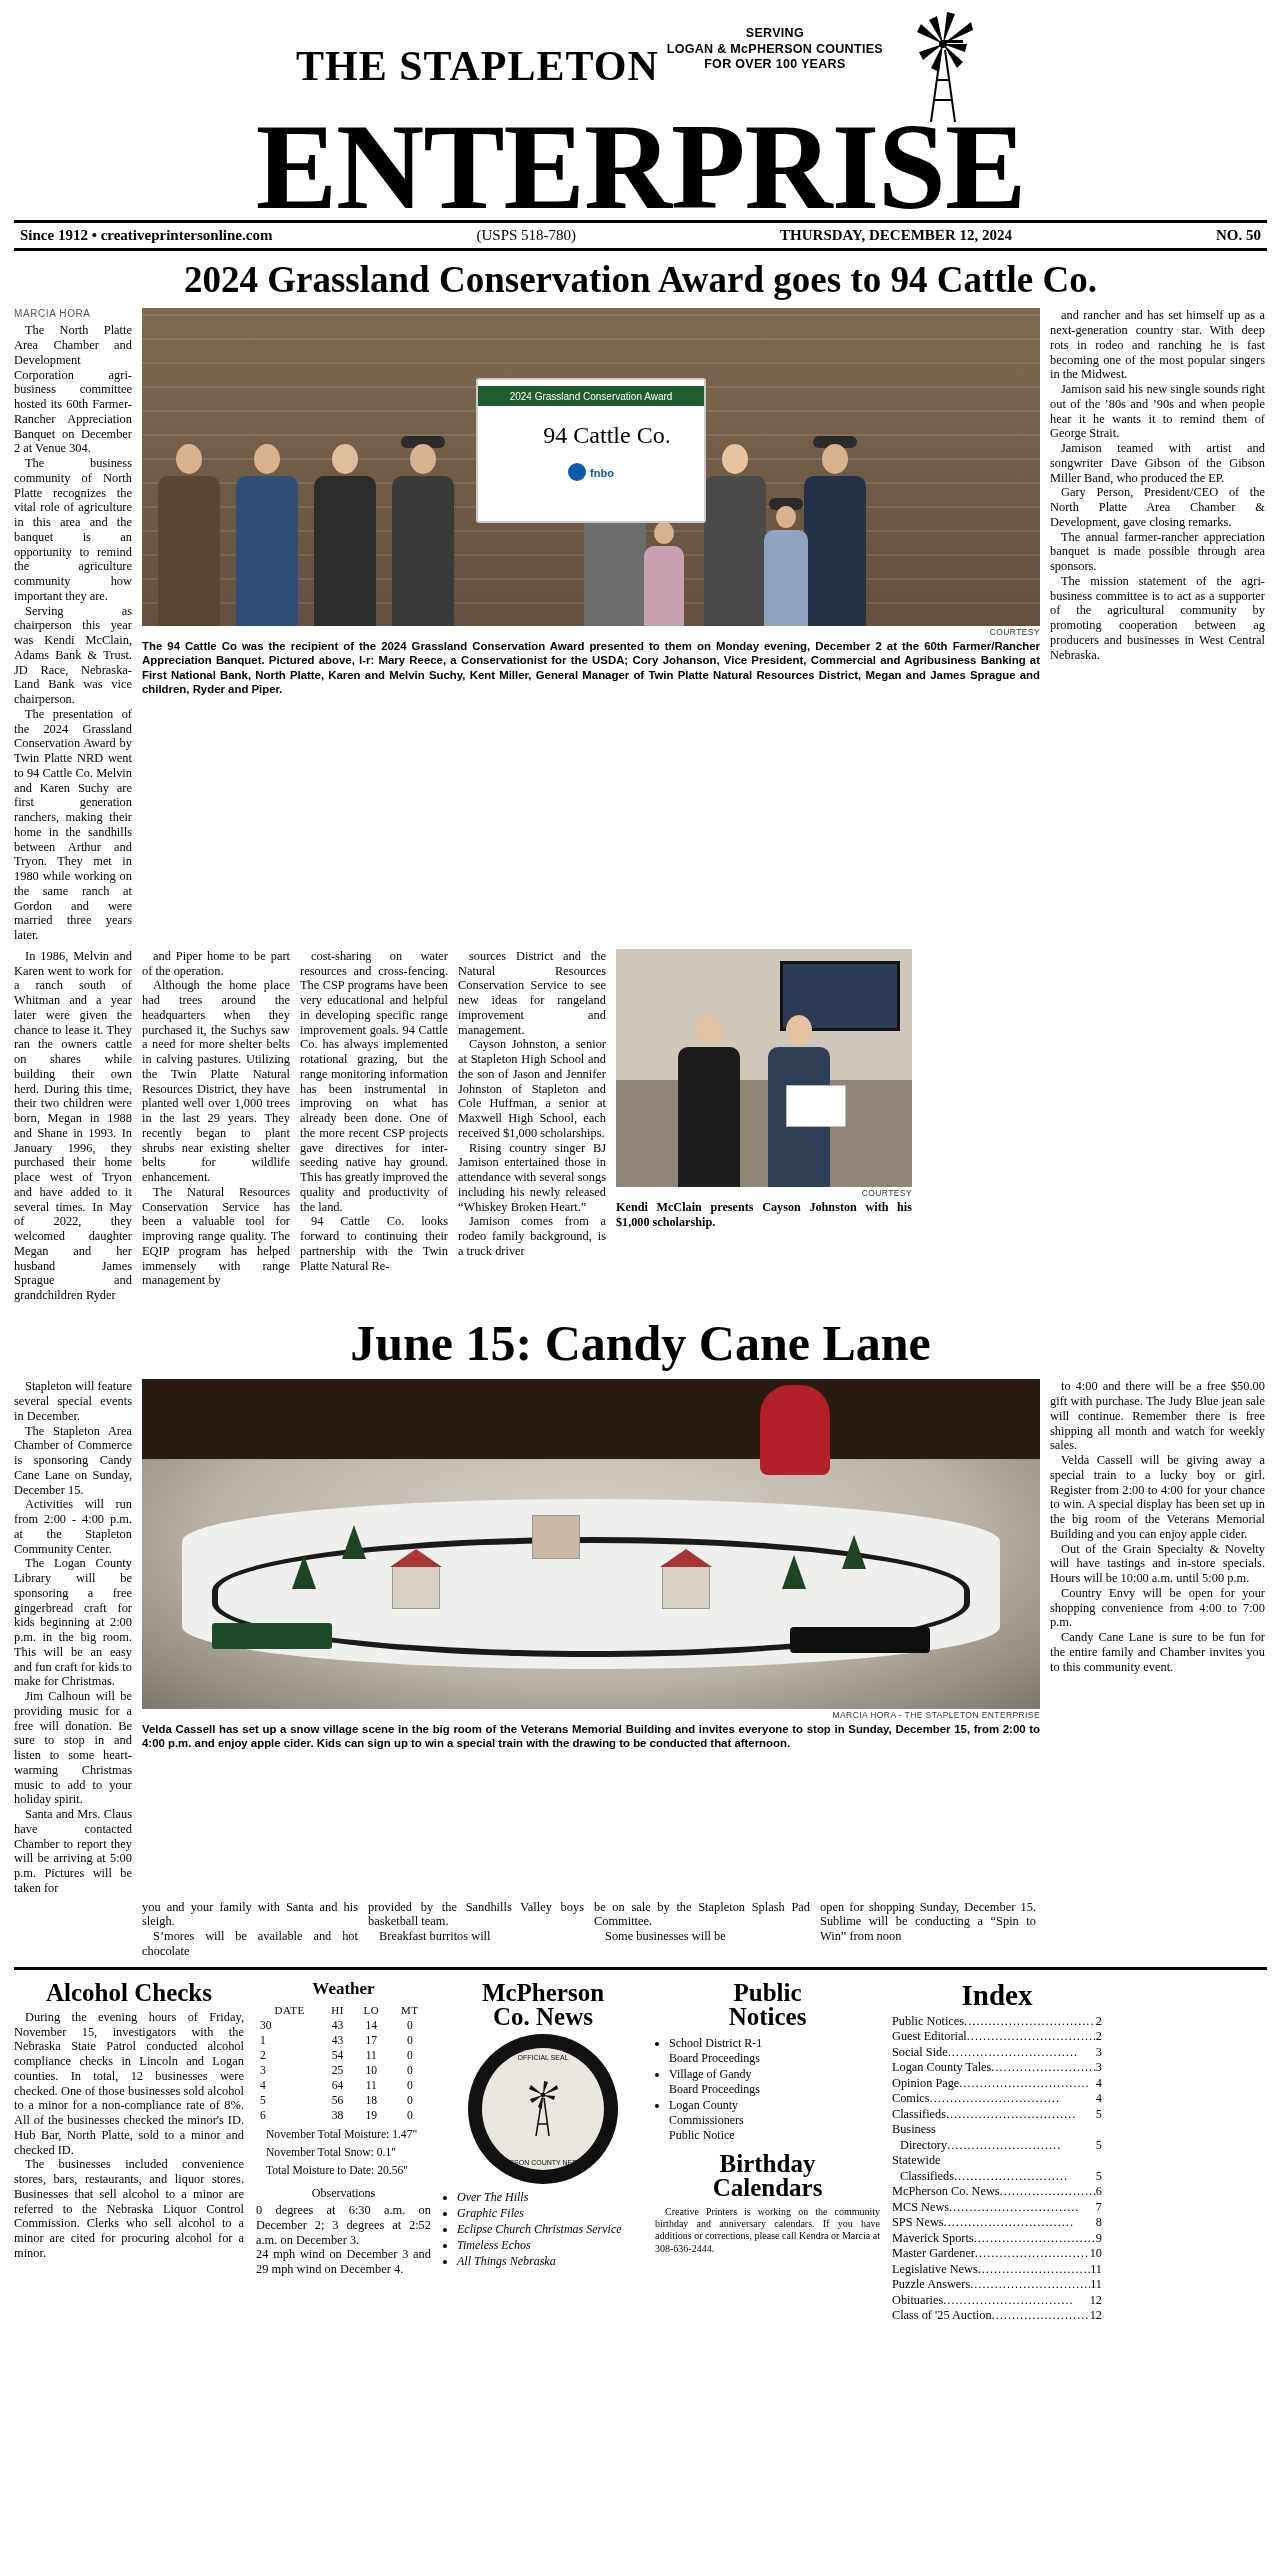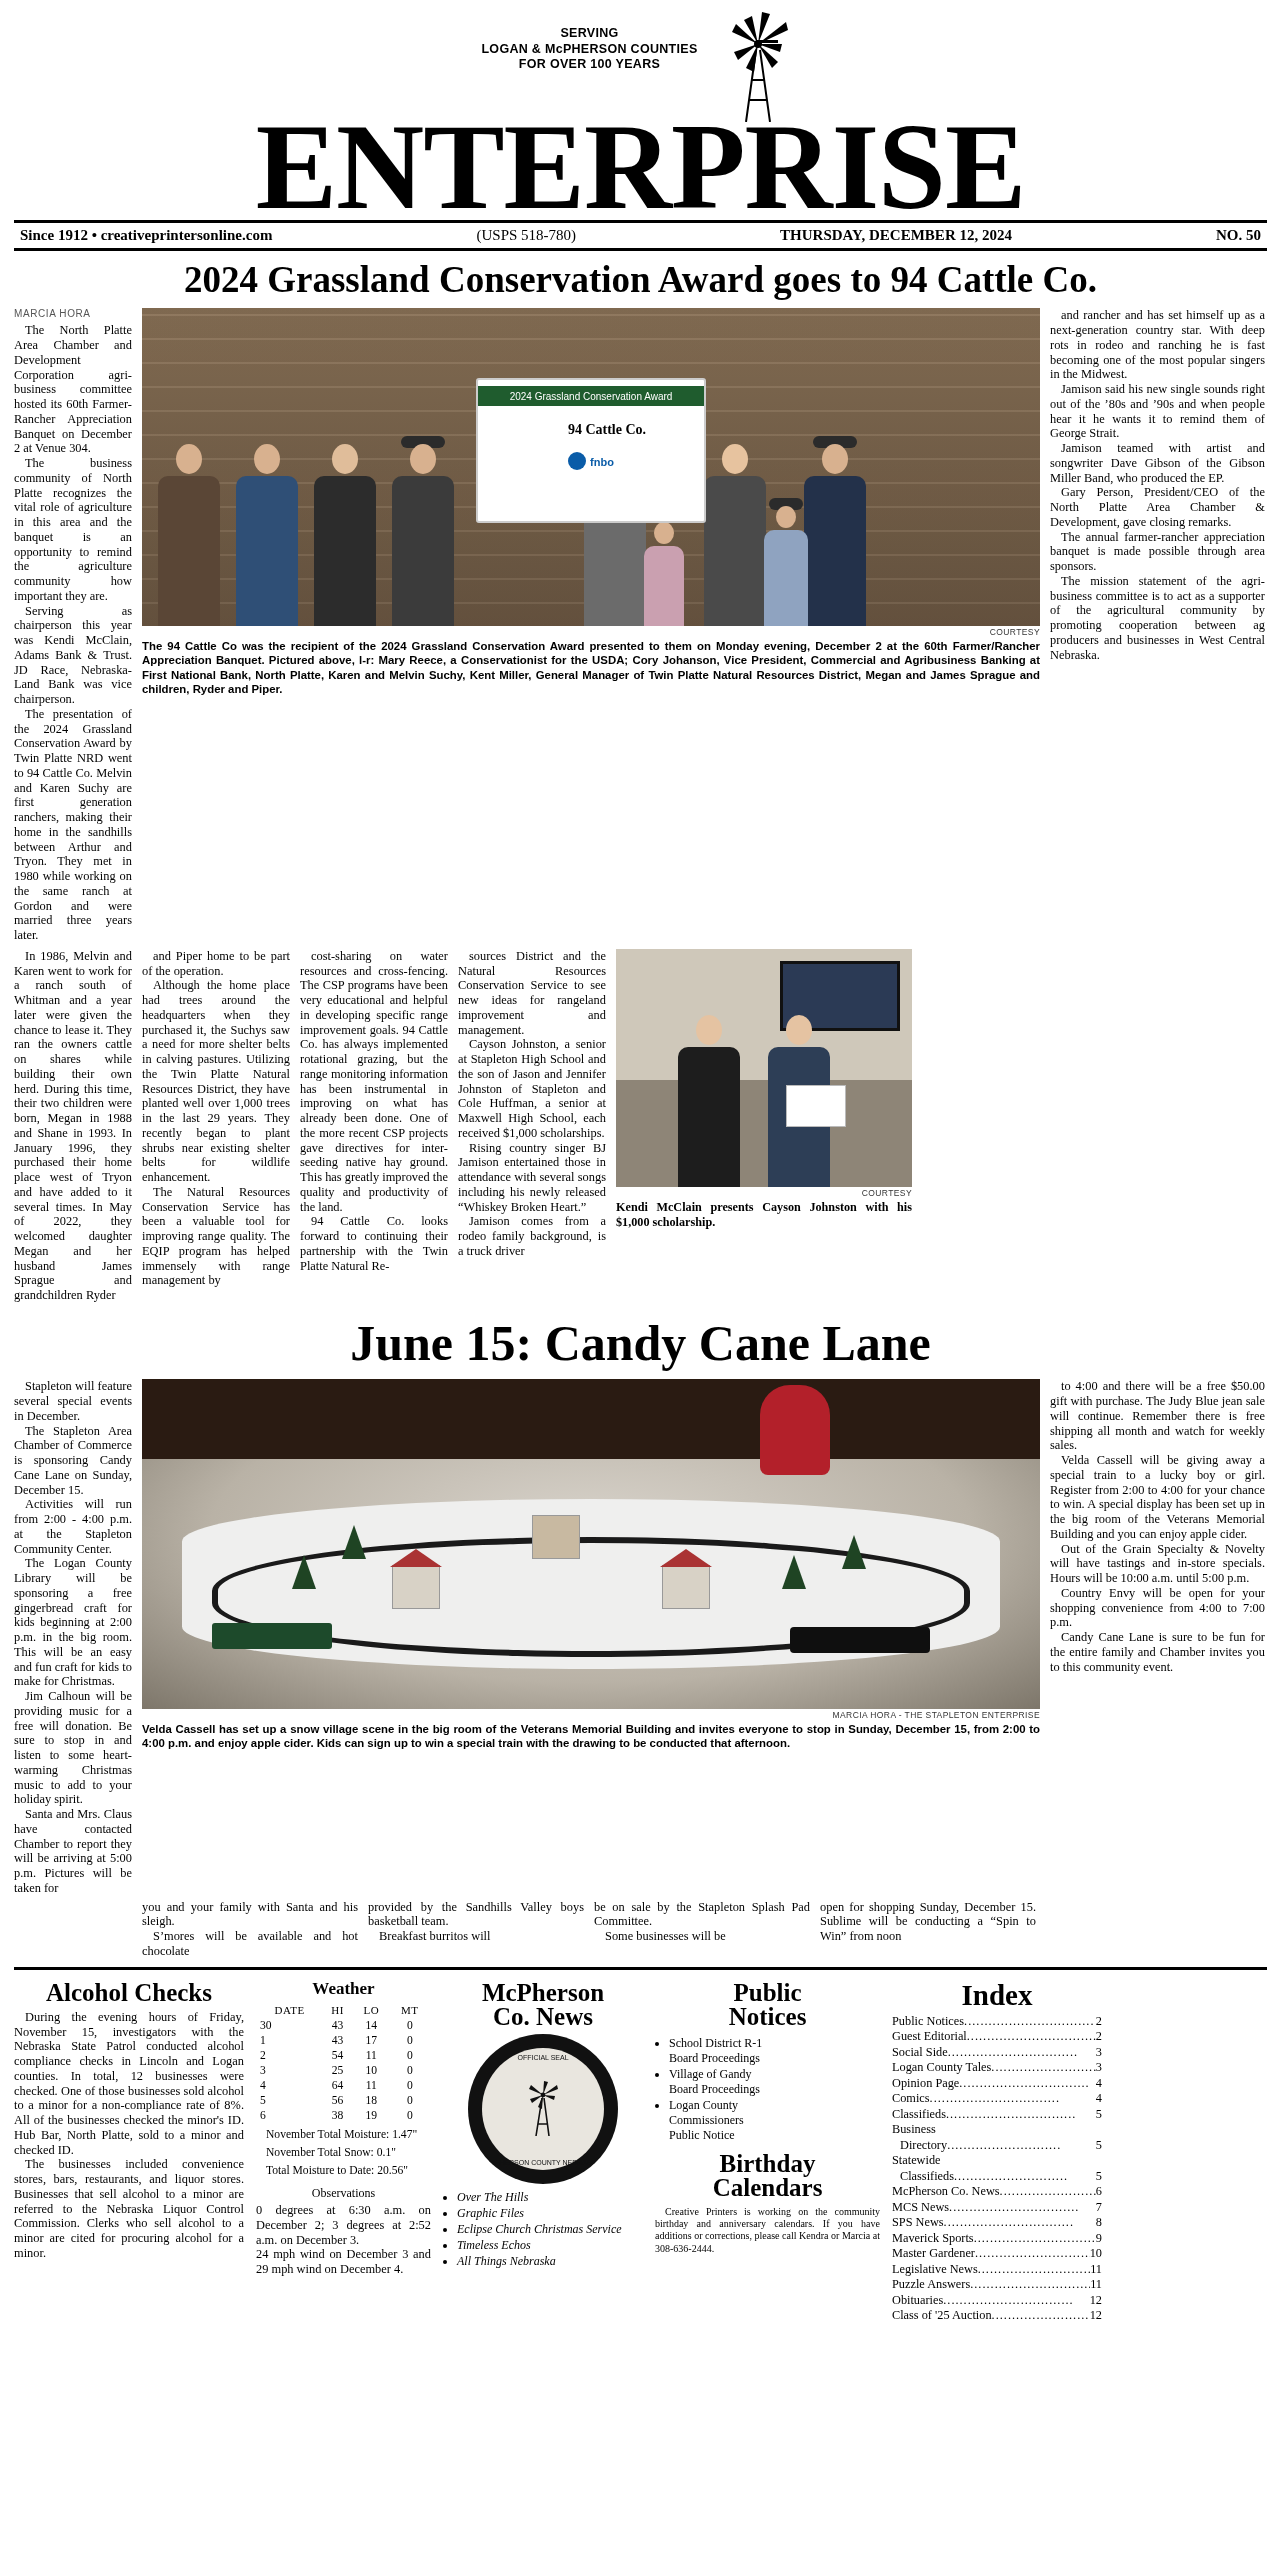--- a/index.html
+++ b/index.html
@@ -118,21 +118,21 @@
   .ph-award .wall { position:absolute; inset:0; background:
       repeating-linear-gradient(0deg, rgba(0,0,0,.08) 0 22px, rgba(255,255,255,.05) 22px 24px),
       linear-gradient(#8a7257,#6b5742); }
   .ph-award .sign {
     position:absolute; left:50%; top:70px; transform:translateX(-50%);
     width:230px; height:145px; background:#fff; border:2px solid #ccc; border-radius:3px;
     display:flex; flex-direction:column; align-items:center; justify-content:flex-start;
     padding-top:6px;
   }
   .ph-award .sign .band { width:100%; height:20px; background:#1f5c2e; color:#fff; font-family:"Liberation Sans",sans-serif; font-size:10px; display:flex; align-items:center; justify-content:center;}
-  .ph-award .sign .big { font-family:"Liberation Serif",serif; font-weight:bold; font-size:14px; margin-top:16px;margin-left:32px;}
+  .ph-award .sign .big { font-family:"Liberation Serif",serif; font-weight:normal; font-size:24px; margin-top:16px;margin-left:32px;}
   .ph-award .sign .logo { margin-top:14px; font-family:"Liberation Sans",sans-serif; font-size:11px; color:#0a5ca8; font-weight:bold;}
   .ph-award .sign .circ { width:18px;height:18px;border-radius:50%;background:#0a5ca8;display:inline-block;vertical-align:-4px;margin-right:4px;}
   .people { position:absolute; bottom:0; left:0; right:0; height:230px; }
   .person { position:absolute; bottom:0; width:66px; }
   .person .head { width:26px;height:30px;border-radius:50%;background:#d8b18f;margin:0 auto;}
   .person .hat { width:44px;height:12px;border-radius:6px;background:#2b2b2b;margin:0 auto -4px;}
   .person .body { width:62px;height:150px;margin:2px auto 0; border-radius:10px 10px 0 0;}
 
   .ph-schol { height: 238px; background: linear-gradient(#c9c2b4,#b3ab9b); }
   .ph-schol .screen { position:absolute; right:12px; top:12px; width:120px; height:70px; background:#2b3a55; border:3px solid #111;}
@@ -190,20 +190,21 @@
   .birthday-h { font-size: 25px !important; margin-top: 8px !important; }
   .bd-text { font-size: 10px; line-height:1.24; text-align: justify; text-indent: 10px;}
 </style>
 </head>
 <body>
 
 <div class="page">
 
   <div class="masthead">
     <div class="mast-top">
+      <div class="mast-the">THE STAPLETON</div>
       <div class="mast-serving">
         <div>SERVING</div>
         <div>LOGAN &amp; McPHERSON COUNTIES</div>
         <div>FOR OVER 100 YEARS</div>
       </div>
       <svg class="windmill" viewBox="0 0 84 118">
         <g stroke="#000" stroke-width="2" fill="none">
           <path d="M30 118 L40 46 M54 118 L44 46 M33 96 L51 96 M36 76 L48 76"></path>
         </g>
         <g fill="#000">

